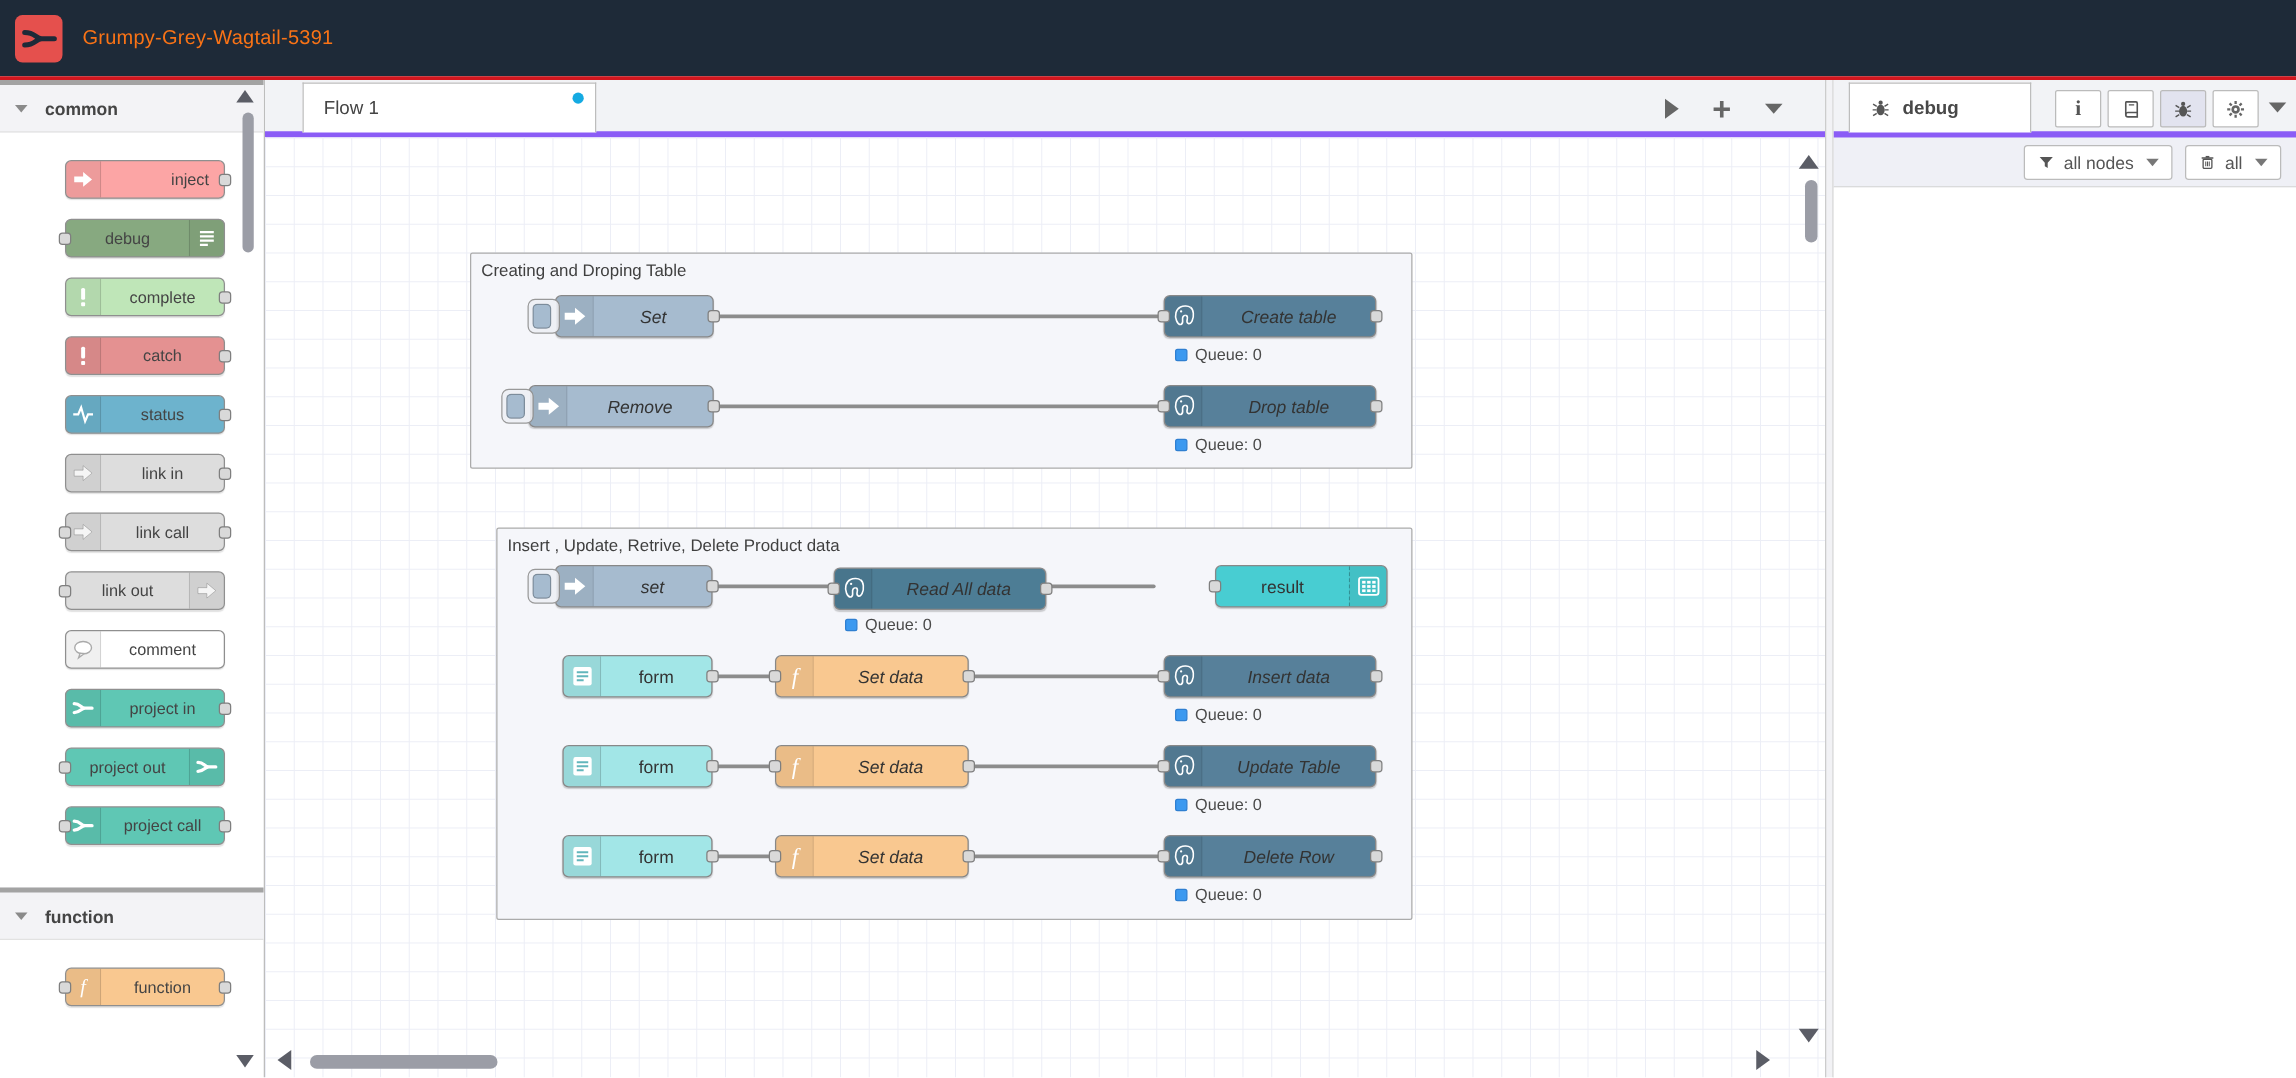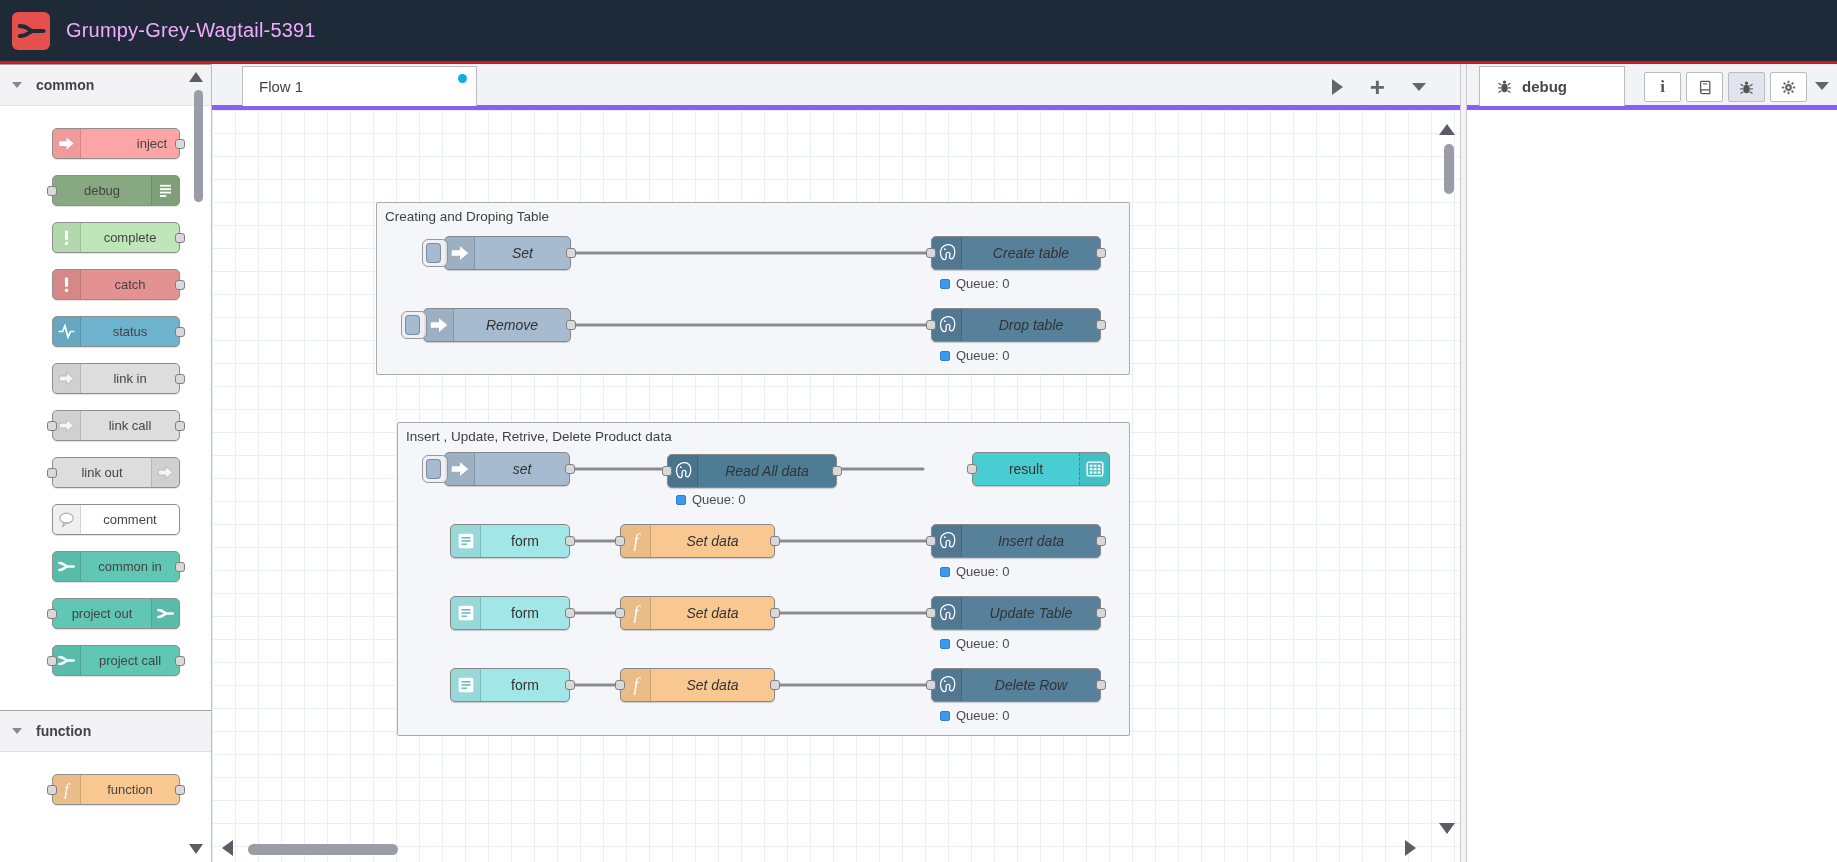--- a/index.html
+++ b/index.html
@@ -4,41 +4,41 @@
 <style>
   * { margin:0; padding:0; box-sizing:border-box; }
   html,body { width:1837px; height:862px; overflow:hidden; font-family:"Liberation Sans", sans-serif; background:#fff; }
   .app { width:1837px; height:862px; display:flex; flex-direction:column; }
 
   
   .header { height:61px; background:#1e2a38; display:flex; align-items:center; padding:0 0 0 12px; flex:0 0 auto; }
   .redline { height:3px; background:#d2161e; flex:0 0 auto; }
   .logo { width:38px; height:38px; background:#e5504d; border-radius:6px; display:flex; align-items:center; justify-content:center; }
   .logo svg { width:30px; height:30px; }
-  .app-title { color:#f0abfc; font-size:20px; margin-left:16px; font-weight:400; letter-spacing:.2px; }
+  .app-title { color:#f97316; font-size:16px; margin-left:16px; font-weight:400; letter-spacing:.2px; }
   .header-right { margin-left:auto; display:flex; align-items:center; gap:22px; padding-right:18px; }
   .deploy-btn { background:#98121f; border:1px solid #7a0e19; border-radius:3px; color:#fff; font-size:16px;
     display:flex; align-items:center; padding:7px 13px; gap:10px; cursor:pointer; }
   .deploy-btn .dp-icon svg { width:26px; height:18px; display:block; }
   .deploy-chevron { width:0; height:0; border-left:6px solid transparent; border-right:6px solid transparent; border-top:7px solid #fff; margin-left:8px; }
   .avatar { width:34px; height:34px; border-radius:50%; background:#a89c5c; color:#fff; font-size:15px; display:flex; align-items:center; justify-content:center; }
   .hamburger { display:flex; flex-direction:column; gap:5px; cursor:pointer; }
   .hamburger span { display:block; width:30px; height:4px; background:#fff; border-radius:1px; }
 
   
   .main { flex:1; display:flex; min-height:0; }
 
   
   .palette { width:212px; flex:0 0 auto; border-right:1px solid #bdbdbd; display:flex; flex-direction:column; background:#fff; }
   .palette-search { height:48px; display:flex; align-items:center; padding:0 10px; border-bottom:1px solid #e3e3e3; gap:6px; }
   .palette-search svg { width:16px; height:16px; flex:0 0 auto; }
   .palette-search input { border:none; outline:none; font-size:15px; color:#555; width:100%; font-family:"Liberation Sans",sans-serif; }
   .palette-search input::placeholder { color:#b5b5b5; }
   .palette-scroll { flex:1; overflow:hidden; position:relative; }
-  .pal-cat-header { height:42px; background:#f3f3f6; border-top:1px solid #a3a3a3; border-bottom:1px solid #e2e2e2;
+  .pal-cat-header { height:42px; background:#f3f3f6; border-top:4px solid #a3a3a3; border-bottom:1px solid #e2e2e2;
     display:flex; align-items:center; gap:14px; padding:0 12px; cursor:pointer; }
   .pal-cat-header .chev { width:0; height:0; border-left:5px solid transparent; border-right:5px solid transparent; border-top:6px solid #8a8a8a; }
   .pal-cat-header .cat-label { font-size:14px; font-weight:bold; color:#444; }
   .pal-list { padding:22px 0 18px 0; }
   .pal-node { position:relative; width:128px; height:31px; margin:0 0 16px 52px; border:1px solid #8f8f8f; border-radius:5px;
     display:flex; align-items:stretch; box-shadow:0 1px 1px rgba(0,0,0,.12); cursor:grab; font-size:13px; color:#444; }
   .pal-node .nicon { width:28px; flex:0 0 auto; display:flex; align-items:center; justify-content:center; background:rgba(0,0,0,.06); }
   .pal-node .nicon.left { border-right:1px solid rgba(0,0,0,.12); border-radius:4px 0 0 4px; }
   .pal-node .nicon.right { border-left:1px solid rgba(0,0,0,.12); border-radius:0 4px 4px 0; }
   .pal-node .nicon svg { width:19px; height:19px; }
@@ -224,21 +224,21 @@
                   </svg>
                 </span>
                 <span class="nlabel">comment</span>
               </div>
               <div class="pal-node" style="background: rgb(95, 199, 180);">
                 <span class="nicon left">
                   <svg viewBox="0 0 24 24">
                     <path d="M21 12h-7 M14 12c-4.5 0-4.5-4.5-11-4.5 M14 12c-4.5 0-4.5 4.5-11 4.5" fill="none" stroke="#fff" stroke-width="3.3" stroke-linecap="round"></path>
                   </svg>
                 </span>
-                <span class="nlabel">common in</span>
+                <span class="nlabel">project in</span>
                 <span class="port pout"></span>
               </div>
               <div class="pal-node" style="background: rgb(95, 199, 180);">
                 <span class="nlabel">project out</span>
                 <span class="nicon right">
                   <svg viewBox="0 0 24 24">
                     <path d="M21 12h-7 M14 12c-4.5 0-4.5-4.5-11-4.5 M14 12c-4.5 0-4.5 4.5-11 4.5" fill="none" stroke="#fff" stroke-width="3.3" stroke-linecap="round"></path>
                   </svg>
                 </span>
                 <span class="port pin"></span>
@@ -596,16 +596,39 @@
                   <line x1="5.2" y1="5.2" x2="7.6" y2="7.6"></line>
                   <line x1="16.4" y1="16.4" x2="18.8" y2="18.8"></line>
                   <line x1="5.2" y1="18.8" x2="7.6" y2="16.4"></line>
                   <line x1="16.4" y1="7.6" x2="18.8" y2="5.2"></line>
                 </g>
               </svg>
           </div>
         </div>
         <div class="sb-chevron"></div>
       </div>
+      <div class="sb-filterrow">
+        <div class="sb-filter-btn">
+          <svg viewBox="0 0 24 24">
+              <path d="M3 4.5h18l-7 8v7l-4-2.2v-4.8z" fill="#555"></path>
+            </svg>
+          <span>all nodes</span>
+          <span class="dd"></span>
+        </div>
+        <div class="sb-filter-btn">
+          <svg viewBox="0 0 24 24">
+              <rect x="6" y="7.5" width="12" height="12.5" rx="1.5" fill="none" stroke="#555" stroke-width="1.8"></rect>
+              <line x1="4" y1="5.8" x2="20" y2="5.8" stroke="#555" stroke-width="1.8"></line>
+              <rect x="9.5" y="3" width="5" height="2.4" fill="#555"></rect>
+              <g stroke="#555" stroke-width="1.4">
+                <line x1="9.6" y1="10.5" x2="9.6" y2="17"></line>
+                <line x1="12" y1="10.5" x2="12" y2="17"></line>
+                <line x1="14.4" y1="10.5" x2="14.4" y2="17"></line>
+              </g>
+            </svg>
+          <span>all</span>
+          <span class="dd"></span>
+        </div>
+      </div>
       <div class="sb-body"></div>
     </div>
   </div>
 </div>
 
 </body></html>

